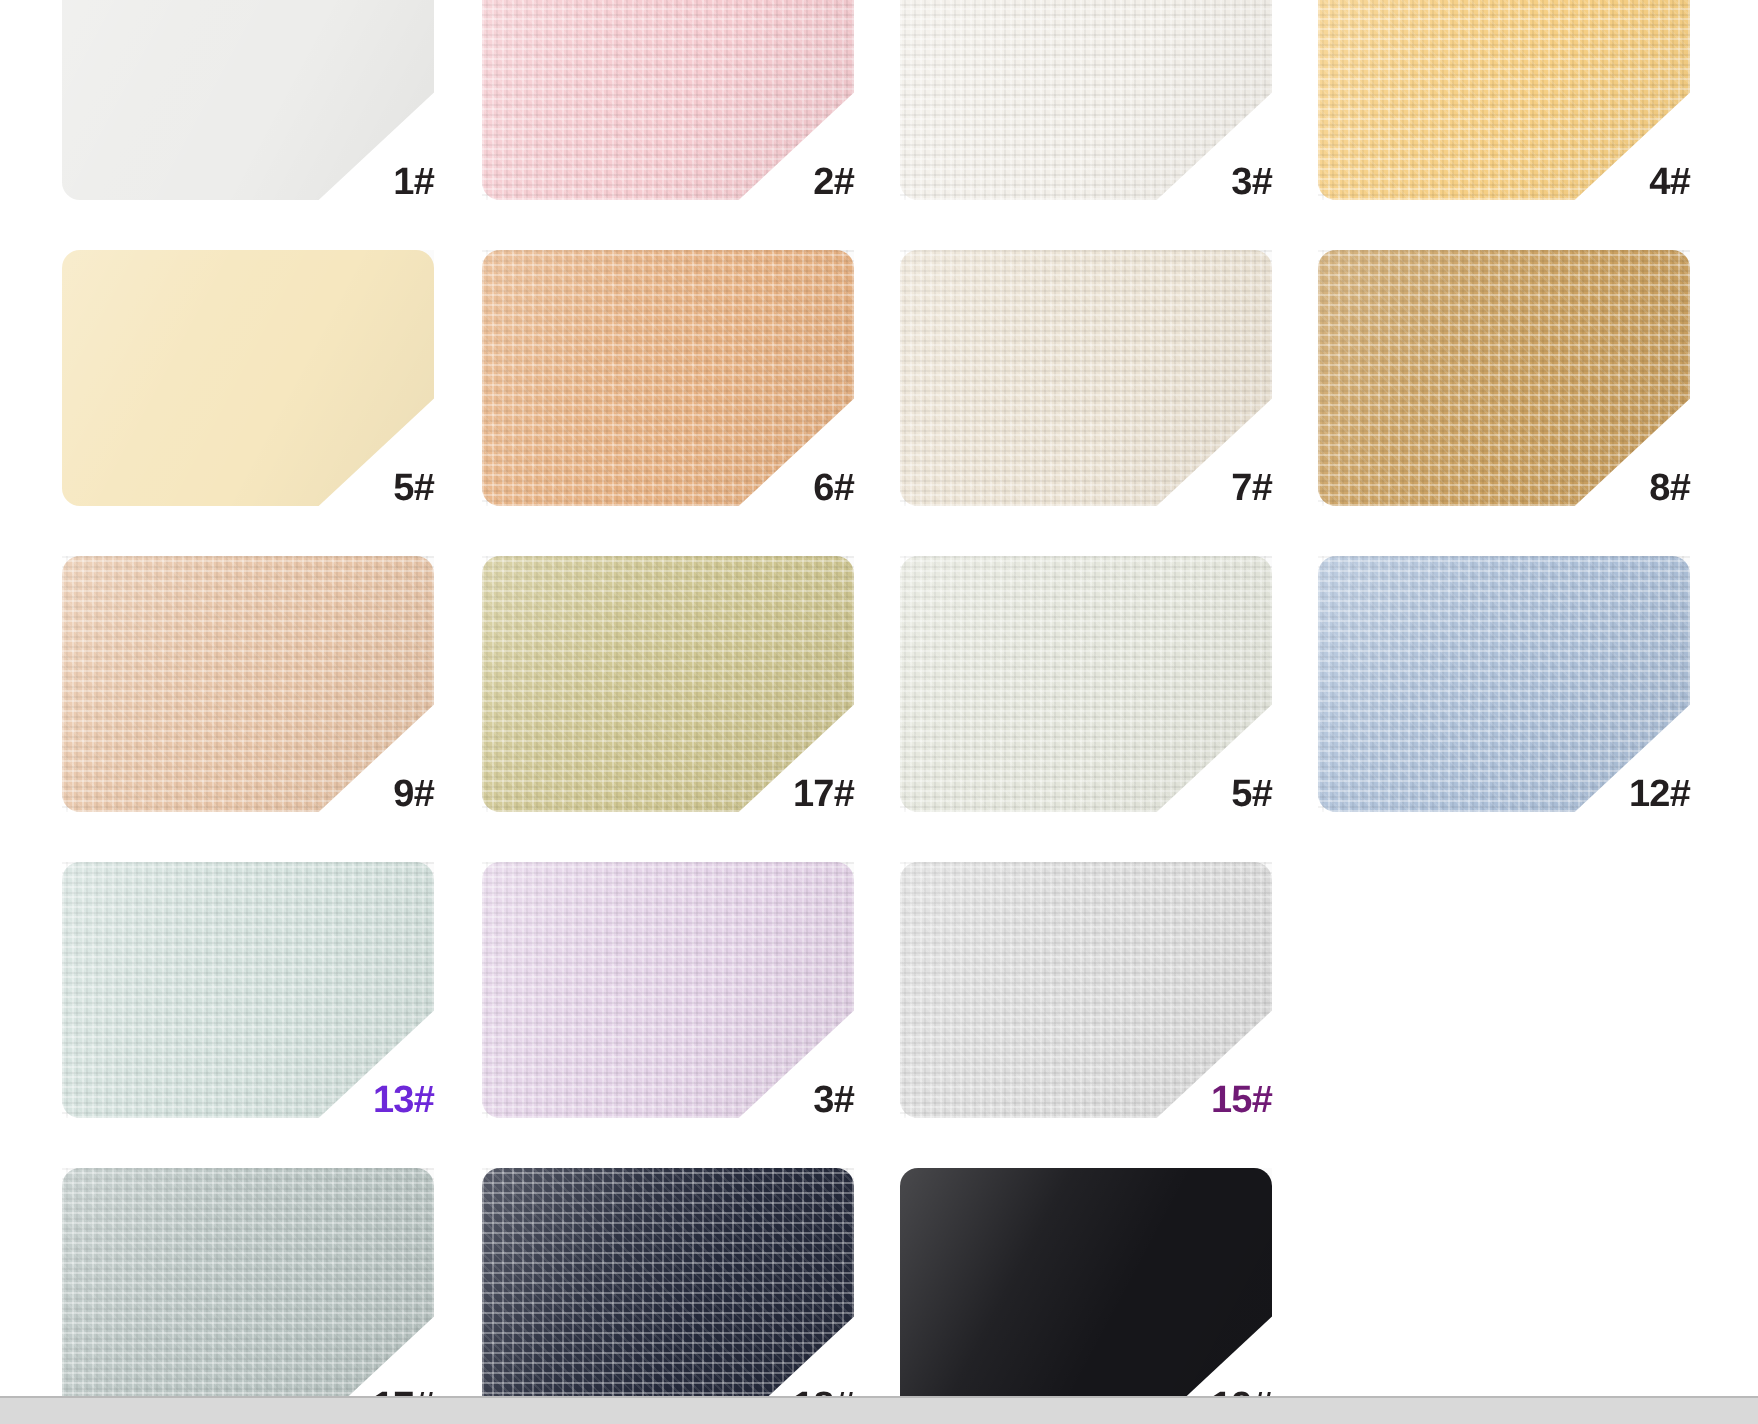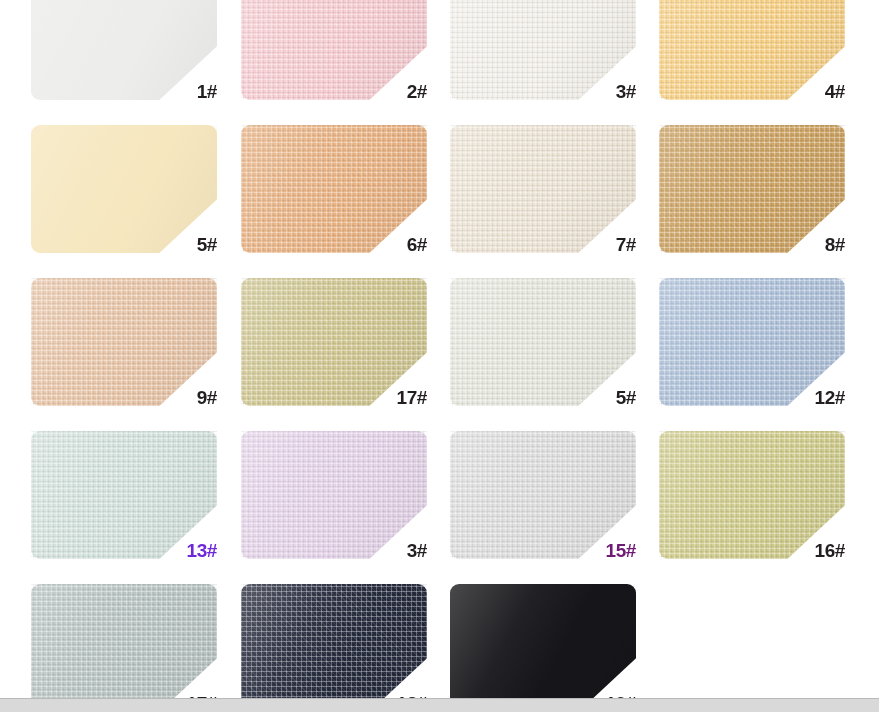--- a/index.html
+++ b/index.html
@@ -241,27 +241,20 @@
         </div>
         <div class="swatch-label" style="color: rgb(35, 31, 32);">3#</div>
       </div>
       <div class="swatch-cell" data-col="2">
         <div class="swatch-chip" style="background-color: rgb(220, 220, 220);">
           <div class="weave"></div>
           <div class="sheen"></div>
         </div>
         <div class="swatch-label" style="color: #701a75;">15#</div>
       </div>
-      <div class="swatch-cell" data-col="3">
-        <div class="swatch-chip" style="background-color: rgb(207, 203, 140);">
-          <div class="weave"></div>
-          <div class="sheen"></div>
-        </div>
-        <div class="swatch-label" style="color: rgb(35, 31, 32);">16#</div>
-      </div>
     </div>
     <div class="swatch-row">
       <div class="swatch-cell" data-col="0">
         <div class="swatch-chip" style="background-color: rgb(184, 196, 194);">
           <div class="weave"></div>
           <div class="sheen"></div>
         </div>
         <div class="swatch-label" style="color: rgb(35, 31, 32);">17#</div>
       </div>
       <div class="swatch-cell" data-col="1">

